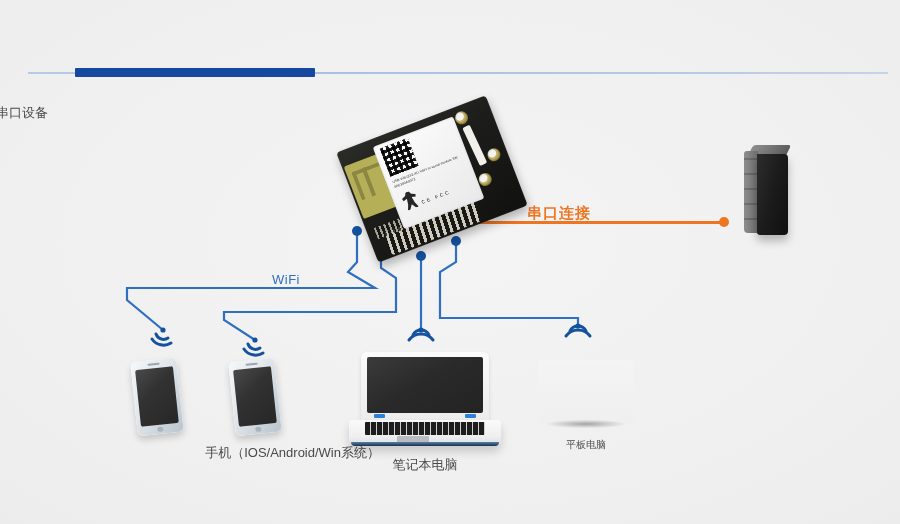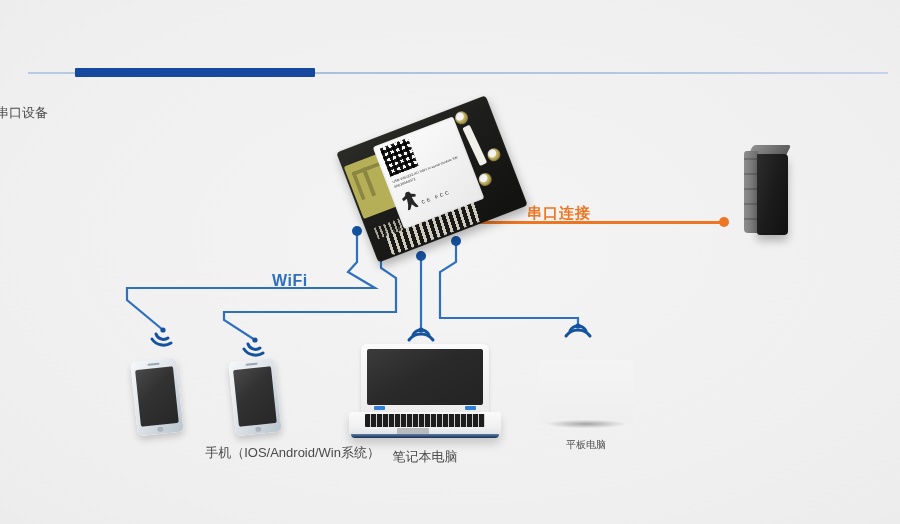--- a/index.html
+++ b/index.html
@@ -283,22 +283,22 @@
     left: 0;
     top: 0;
     width: 900px;
     height: 524px;
     pointer-events: none;
   }
   #wifi-label {
     position: absolute;
     left: 272px;
     top: 272px;
-    font-size: 16px;
-    font-weight: bold;
+    font-size: 13px;
+    font-weight: normal;
     color: #2f6fc0;
     letter-spacing: 0.5px;
   }
 
   
   .phone {
     position: absolute;
     width: 46px;
     height: 74px;
     transform: rotate(-6deg);
@@ -348,21 +348,21 @@
     width: 340px;
     text-align: right;
     font-size: 13px;
     color: #4a4a4a;
   }
 
   
   #laptop {
     position: absolute;
     left: 349px;
-    top: 344px;
+    top: 352px;
     width: 152px;
     height: 96px;
   }
   #laptop-lid {
     position: absolute;
     left: 12px;
     top: 0;
     width: 128px;
     height: 70px;
     background: linear-gradient(to bottom, #fbfbfb, #ececec);

